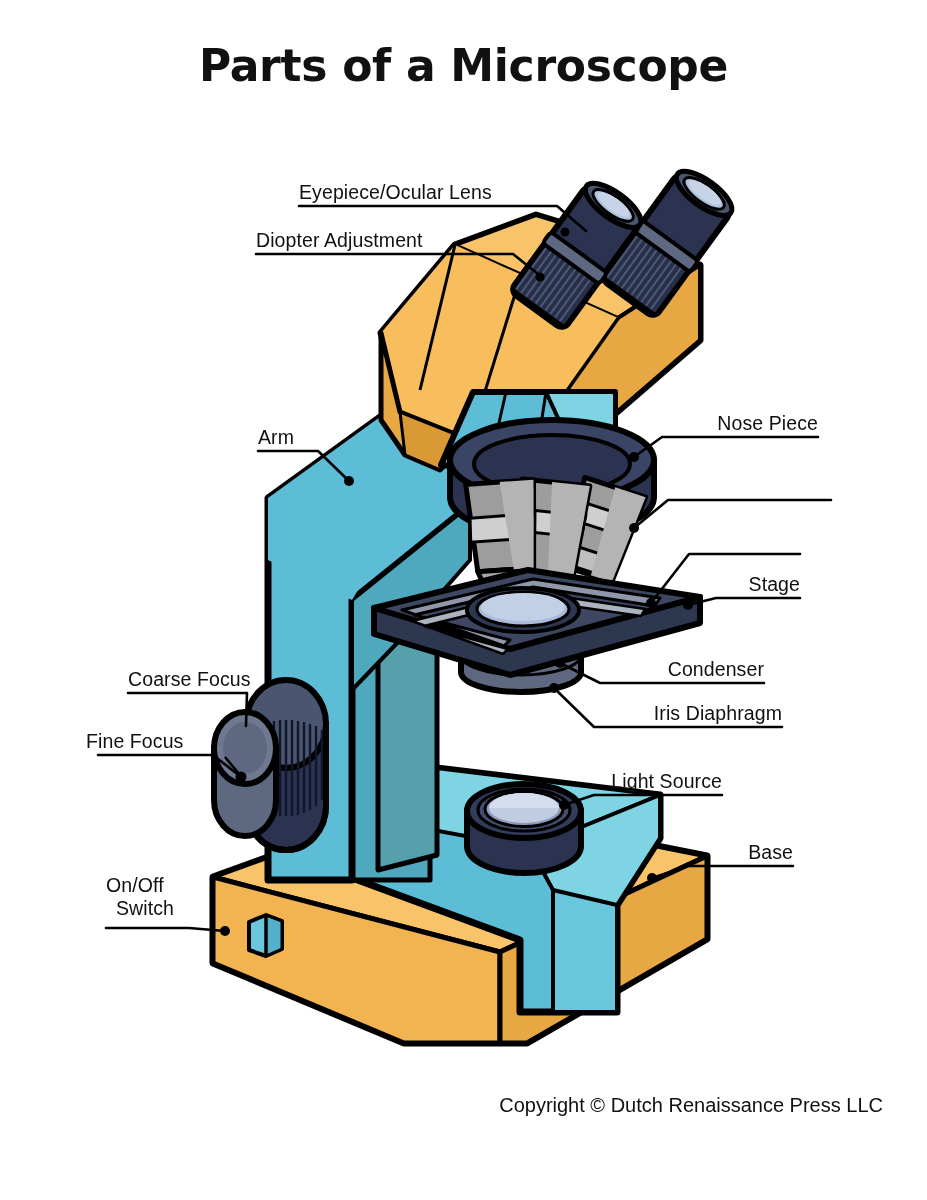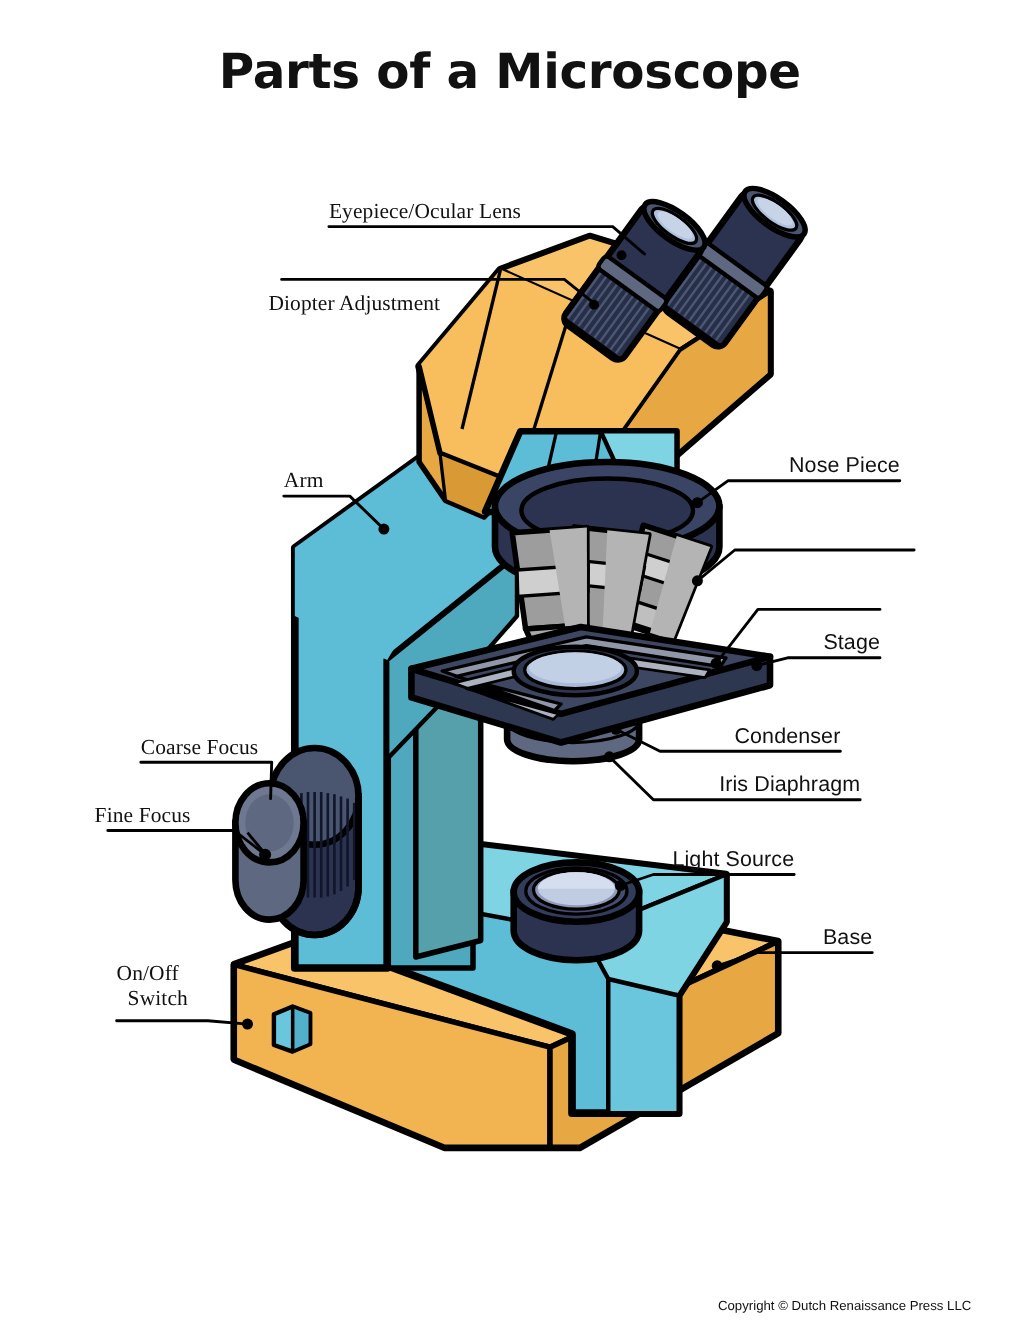--- a/index.html
+++ b/index.html
@@ -16,31 +16,31 @@
     font-size:44px;font-weight:bold;letter-spacing:-0.3px;
     font-family:"DejaVu Sans","Liberation Sans",sans-serif;
     color:#111111;line-height:1;
   }
   .lbl{
     position:absolute;font-size:19.5px;color:#111;white-space:pre;
     font-family:"Liberation Sans","DejaVu Sans",sans-serif;
     letter-spacing:0.1px;line-height:1.18;
   }
   .lbl.r{text-align:right;}
-  .lbl.l{text-align:left;font-family:Liberation Serif, serif;}
+  .lbl.l{text-align:left;}
   .footer-url{
     position:absolute;right:30px;top:1092px;
     font-family:"DejaVu Serif","Liberation Serif",serif;
     font-style:italic;font-weight:bold;font-size:30px;color:#0b0b0b;
     letter-spacing:-0.5px;
   }
   .footer-copy{
-    position:absolute;right:30px;top:1180px;
+    position:absolute;right:30px;top:1094px;
     font-family:"Liberation Sans","DejaVu Sans",sans-serif;
-    font-size:12px;color:#111;
+    font-size:20px;color:#111;
   }
 </style>
 </head>
 <body>
 
 <div id="stage-root">
 
   <div class="title">Parts of a Microscope</div>
 
   <svg id="diagram" viewBox="0 0 927 1200">
@@ -280,21 +280,21 @@
       <path d="M800,554 L689,554 L651,603"></path>
       <path d="M800,598 L716,598 L688,605"></path>
       <path d="M764,683 L600,683 L560,663"></path>
       <path d="M782,727 L594,727 L554,688"></path>
       <path d="M722,795 L594,795 L564,805"></path>
       <path d="M793,866 L688,866 L652,878"></path>
     </g>
   </svg>
 
   <div class="lbl l" style="left:299px; top:181px;">Eyepiece/Ocular Lens</div>
-  <div class="lbl l" style="left:244px; top:229px;margin-top:36px;">Diopter Adjustment</div>
+  <div class="lbl l" style="left:256px; top:229px;">Diopter Adjustment</div>
   <div class="lbl l" style="left:258px; top:426px;">Arm</div>
   <div class="lbl l" style="left:128px; top:668px;">Coarse Focus</div>
   <div class="lbl l" style="left:86px; top:730px;">Fine Focus</div>
   <div class="lbl l" style="left:106px; top:874px;">On/Off</div>
   <div class="lbl l" style="left:116px; top:897px;">Switch</div>
 
   <div class="lbl r" style="left:618px; top:412px; width:200px;">Nose Piece</div>
   <div class="lbl r" style="left:600px; top:573px; width:200px;">Stage</div>
   <div class="lbl r" style="left:564px; top:658px; width:200px;">Condenser</div>
   <div class="lbl r" style="left:582px; top:702px; width:200px;">Iris Diaphragm</div>

